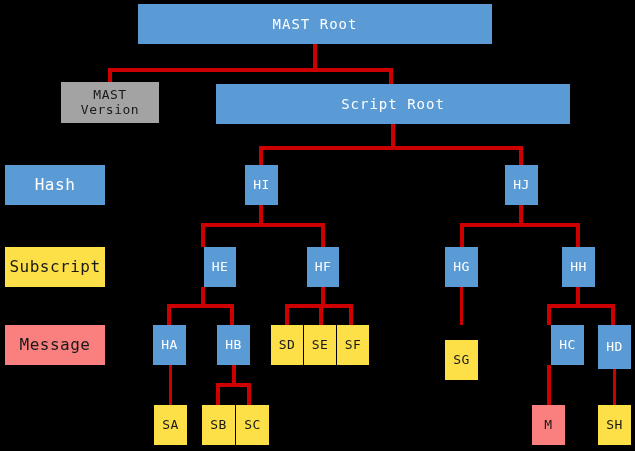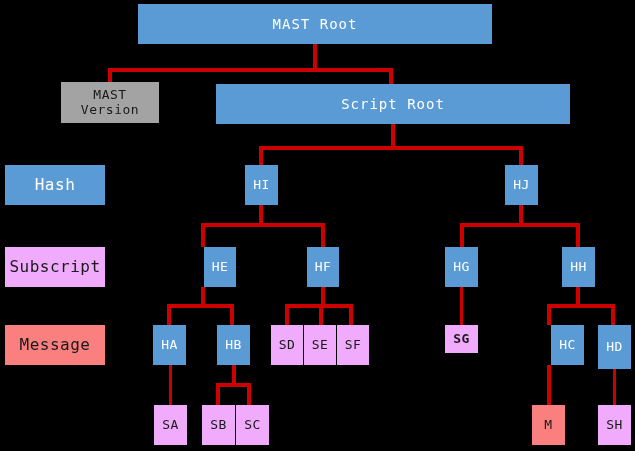--- a/index.html
+++ b/index.html
@@ -24,21 +24,21 @@
     text-align: center;
     line-height: 1.15;
     z-index: 5;
     white-space: pre-line;
   }
   .hash {
     background: #5B9BD5;
     color: #FFFFFF;
   }
   .subscript {
-    background: #f0abfc;
+    background: #fde047;
     color: #1a1a1a;
   }
   .message {
     background: #FA7F7F;
     color: #1a1a1a;
   }
   .version {
     background: #a3a3a3;
     color: #1a1a1a;
   }
@@ -167,21 +167,21 @@
   <div class="node subscript small-label" style="left:271px; top:325px; width:32px; height:40px;">
     <span>SD</span>
   </div>
   <div class="node subscript small-label" style="left:304px; top:325px; width:32px; height:40px;">
     <span>SE</span>
   </div>
   <div class="node subscript small-label" style="left:337px; top:325px; width:32px; height:40px;">
     <span>SF</span>
   </div>
 
-  <div class="node subscript small-label" style="left:445px; top:325px; width:33px; height:28px;font-weight:bold;">
+  <div class="node subscript small-label" style="left:445px; top:340px; width:33px; height:40px;">
     <span>SG</span>
   </div>
 
   <div class="node hash small-label" style="left:532px; top:325px; width:33px; height:40px;margin-left:19px;">
     <span>HC</span>
   </div>
   <div class="node hash small-label" style="left:598px; top:325px; width:33px; height:44px;">
     <span>HD</span>
   </div>
 

